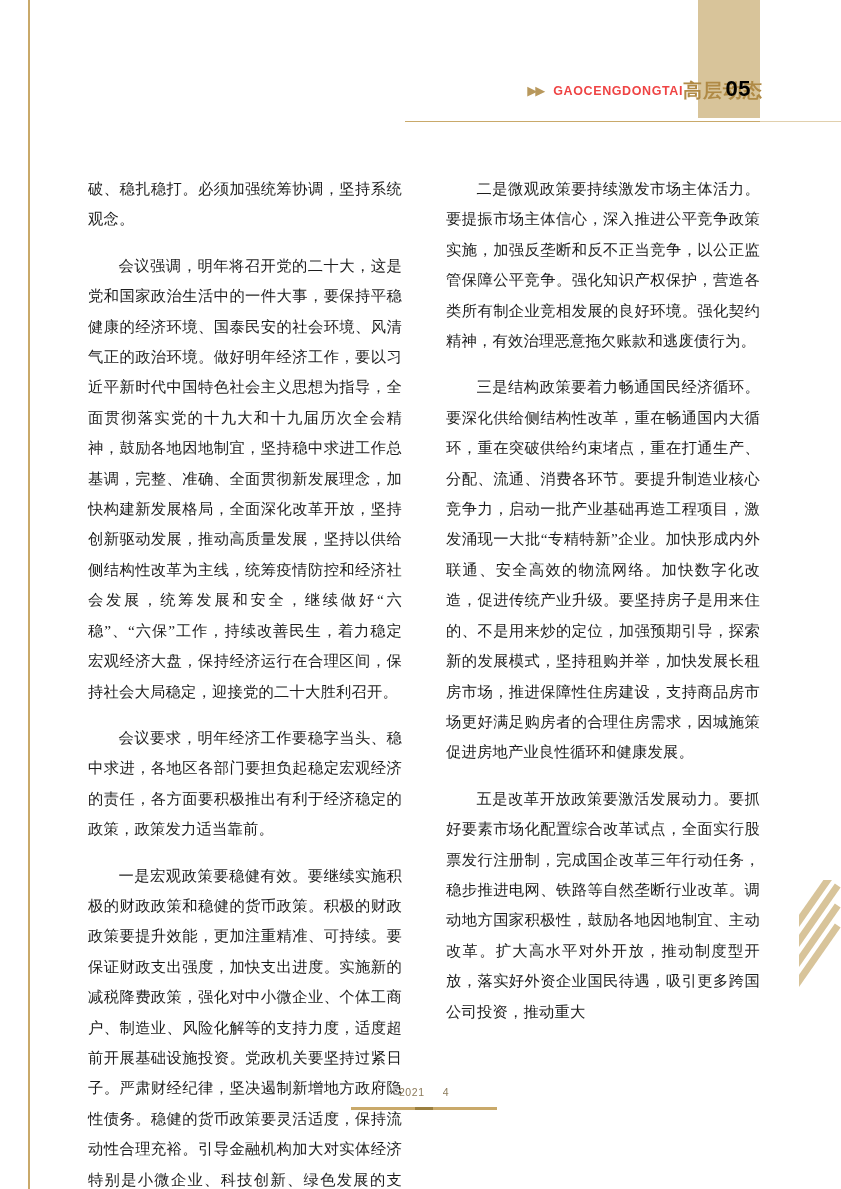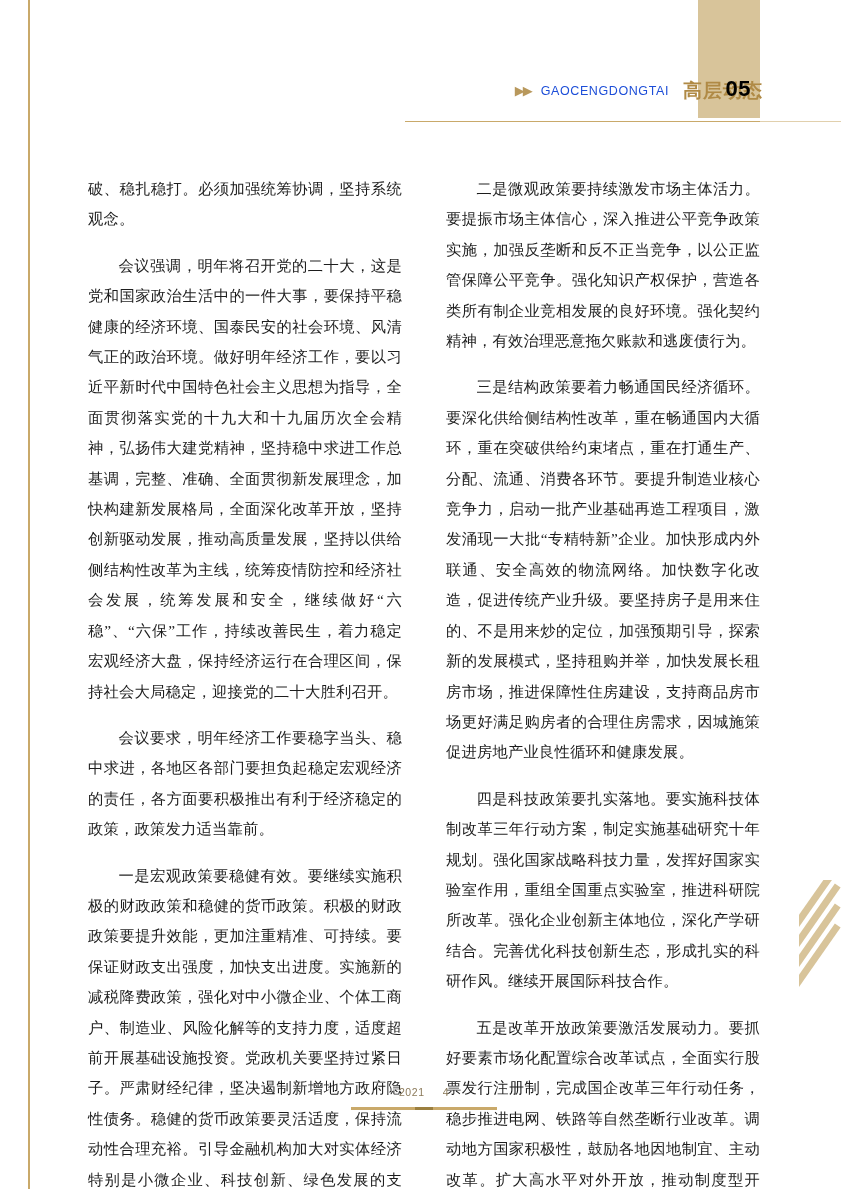--- a/index.html
+++ b/index.html
@@ -61,23 +61,22 @@
     color: #b8985c;
     font-size: 13px;
     letter-spacing: -2px;
     margin-right: 10px;
     line-height: 1;
   }
   .header-en {
     font-family: "Liberation Sans", sans-serif;
     font-size: 12.5px;
     letter-spacing: 0.6px;
-    color: #1d4ed8;
-    font-weight: 400;
-    margin-right: 14px;
+    color: #ef4444;
+    font-weight: 700;
   }
   .header-cn {
     font-family: "Liberation Sans", sans-serif;
     font-size: 19px;
     font-weight: 700;
     color: #b08a45;
     letter-spacing: 1px;
     margin-right: 60px;
   }
   .page-num {
@@ -214,28 +213,27 @@
       <span class="arrow-icon">▶▶</span>
       <span class="header-en">GAOCENGDONGTAI</span>
       <span class="header-cn">高层动态</span>
     </div>
     <div class="page-num">05</div>
   </div>
 
   <div class="columns">
     <div class="col">
       <p>破、稳扎稳打。必须加强统筹协调，坚持系统观念。</p>
-      <p class="indent">会议强调，明年将召开党的二十大，这是党和国家政治生活中的一件大事，要保持平稳健康的经济环境、国泰民安的社会环境、风清气正的政治环境。做好明年经济工作，要以习近平新时代中国特色社会主义思想为指导，全面贯彻落实党的十九大和十九届历次全会精神，弘扬伟大建党精神，坚持稳中求进工作总基调，完整、准确、全面贯彻新发展理念，加快构建新发展格局，全面深化改革开放，坚持创新驱动发展，推动高质量发展，坚持以供给侧结构性改革为主线，统筹疫情防控和经济社会发展，统筹发展和安全，继续做好“六稳”、“六保”工作，持续改善民生，着力稳定宏观经济大盘，保持经济运行在合理区间，保持社会大局稳定，迎接党的二十大胜利召开。</p>
+      <p class="indent">会议强调，明年将召开党的二十大，这是党和国家政治生活中的一件大事，要保持平稳健康的经济环境、国泰民安的社会环境、风清气正的政治环境。做好明年经济工作，要以习近平新时代中国特色社会主义思想为指导，全面贯彻落实党的十九大和十九届历次全会精神，鼓励各地因地制宜，坚持稳中求进工作总基调，完整、准确、全面贯彻新发展理念，加快构建新发展格局，全面深化改革开放，坚持创新驱动发展，推动高质量发展，坚持以供给侧结构性改革为主线，统筹疫情防控和经济社会发展，统筹发展和安全，继续做好“六稳”、“六保”工作，持续改善民生，着力稳定宏观经济大盘，保持经济运行在合理区间，保持社会大局稳定，迎接党的二十大胜利召开。</p>
       <p class="indent">会议要求，明年经济工作要稳字当头、稳中求进，各地区各部门要担负起稳定宏观经济的责任，各方面要积极推出有利于经济稳定的政策，政策发力适当靠前。</p>
       <p class="indent">一是宏观政策要稳健有效。要继续实施积极的财政政策和稳健的货币政策。积极的财政政策要提升效能，更加注重精准、可持续。要保证财政支出强度，加快支出进度。实施新的减税降费政策，强化对中小微企业、个体工商户、制造业、风险化解等的支持力度，适度超前开展基础设施投资。党政机关要坚持过紧日子。严肃财经纪律，坚决遏制新增地方政府隐性债务。稳健的货币政策要灵活适度，保持流动性合理充裕。引导金融机构加大对实体经济特别是小微企业、科技创新、绿色发展的支持。财政政策和货币政策要协调联动，跨周期和逆周期宏观调控政策要有机结合。实施好扩大内需战略，增强发展内生动力。</p>
     </div>
     <div class="col">
       <p class="indent">二是微观政策要持续激发市场主体活力。要提振市场主体信心，深入推进公平竞争政策实施，加强反垄断和反不正当竞争，以公正监管保障公平竞争。强化知识产权保护，营造各类所有制企业竞相发展的良好环境。强化契约精神，有效治理恶意拖欠账款和逃废债行为。</p>
       <p class="indent">三是结构政策要着力畅通国民经济循环。要深化供给侧结构性改革，重在畅通国内大循环，重在突破供给约束堵点，重在打通生产、分配、流通、消费各环节。要提升制造业核心竞争力，启动一批产业基础再造工程项目，激发涌现一大批“专精特新”企业。加快形成内外联通、安全高效的物流网络。加快数字化改造，促进传统产业升级。要坚持房子是用来住的、不是用来炒的定位，加强预期引导，探索新的发展模式，坚持租购并举，加快发展长租房市场，推进保障性住房建设，支持商品房市场更好满足购房者的合理住房需求，因城施策促进房地产业良性循环和健康发展。</p>
-      <p class="indent">四是科技政策要扎实落地。要实施科技体制改革三年行动方案，制定实施基础研究十年规划。强化国家战略科技力量，发挥好国家实验室作用，重组全国重点实验室，推进科研院所改革。强化企业创新主体地位，深化产学研结合。完善优化科技创新生态，形成扎实的科研作风。继续开展国际科技合作。</p>
       <p class="indent">五是改革开放政策要激活发展动力。要抓好要素市场化配置综合改革试点，全面实行股票发行注册制，完成国企改革三年行动任务，稳步推进电网、铁路等自然垄断行业改革。调动地方国家积极性，鼓励各地因地制宜、主动改革。扩大高水平对外开放，推动制度型开放，落实好外资企业国民待遇，吸引更多跨国公司投资，推动重大</p>
     </div>
   </div>
 
   <div class="corner-deco">
     <span></span>
       <span></span>
       <span></span>
       <span></span>
   </div>

